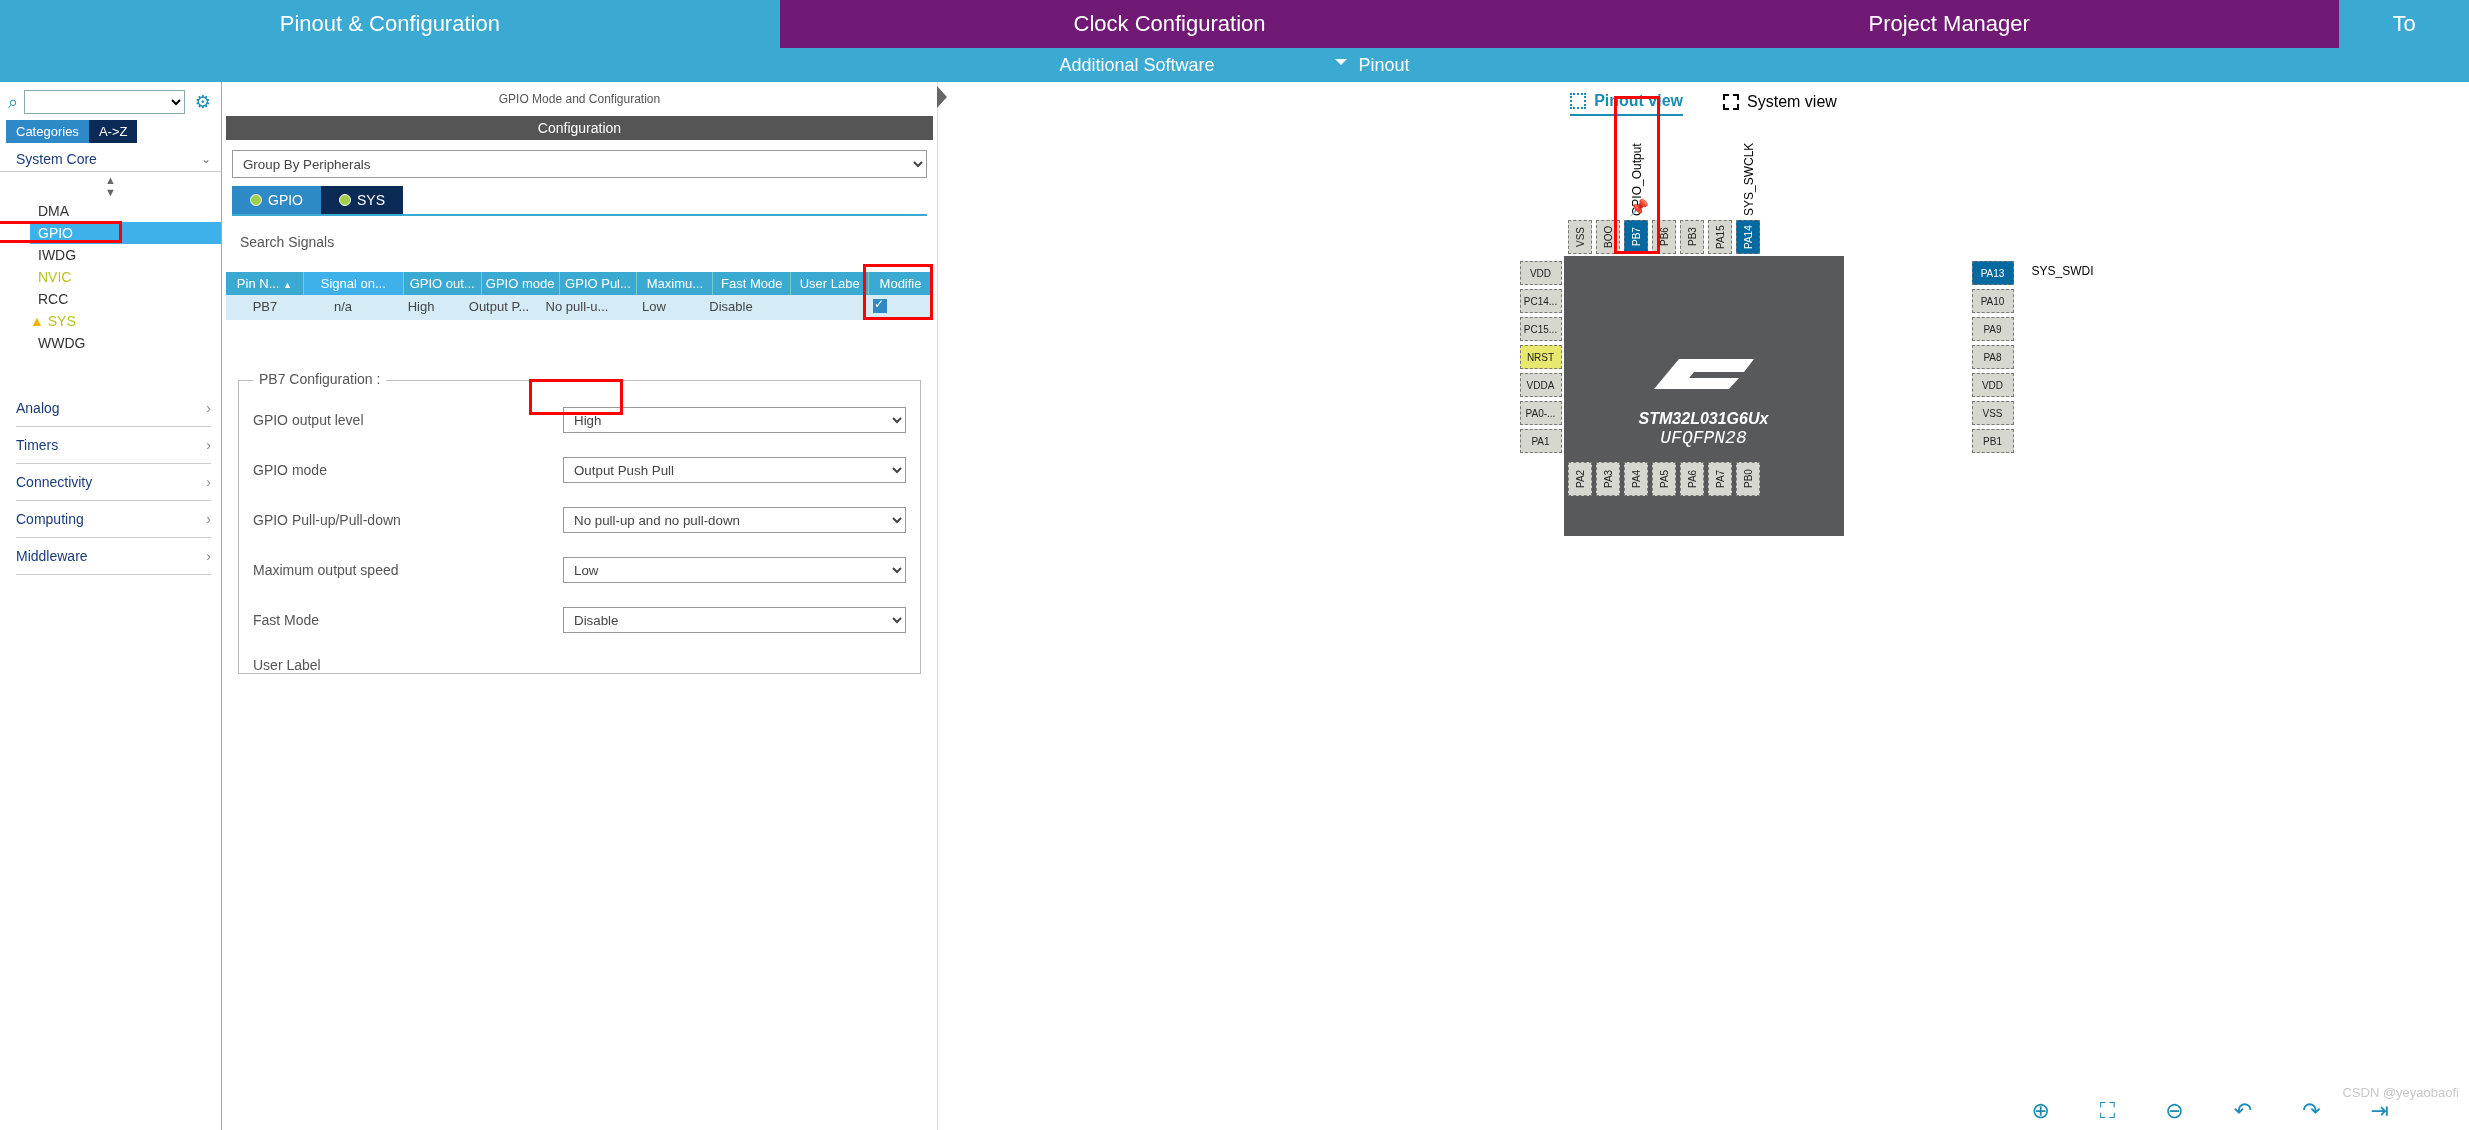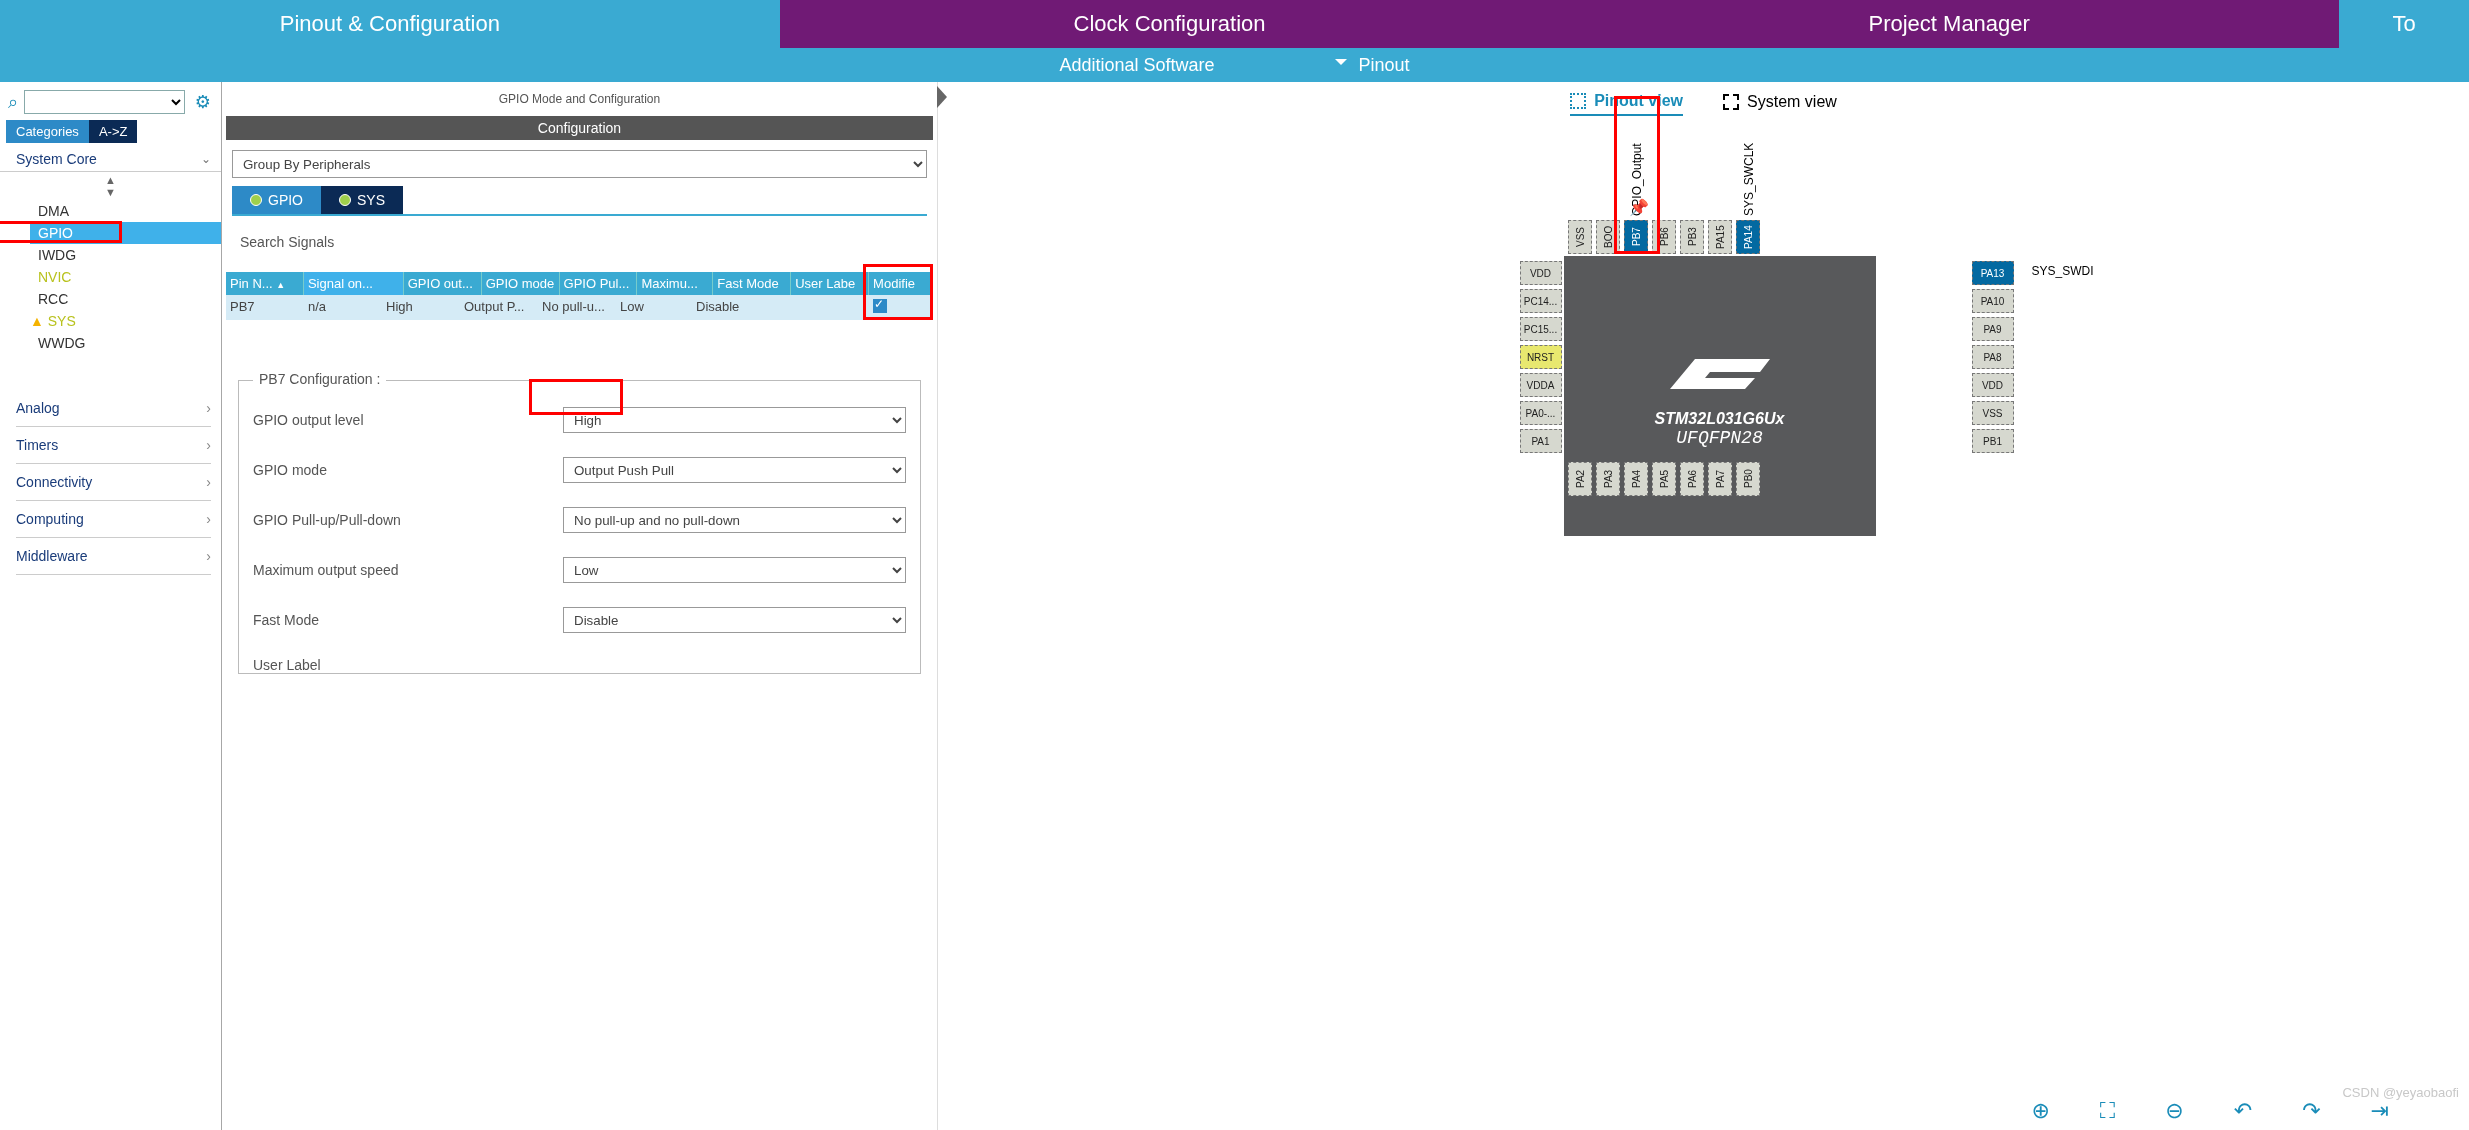--- a/index.html
+++ b/index.html
@@ -85,21 +85,21 @@
   .frow select, .frow input { flex: 1; height: 26px; border: 1px solid #999; padding: 0 6px; color: #444; background: #fff; }
 
   
   .viewer { flex: 1; display: flex; flex-direction: column; padding: 6px 10px; position: relative; }
   .view-tabs { display: flex; justify-content: center; gap: 40px; padding: 4px 0 10px 0; }
   .vtab { display: flex; align-items: center; gap: 8px; color: #000000; font-size: 16px; cursor: pointer; padding-bottom: 4px; }
   .vtab.active { color: #1a8cb8; border-bottom: 2px solid #1a8cb8; font-weight: bold; }
   .vicon { width: 16px; height: 16px; border: 2px dotted currentColor; }
 
   .chip-wrap { position: relative; width: 380px; height: 380px; margin: 80px auto 0 auto; }
-  .chip-die { position: absolute; left: 50px; top: 50px; width: 312px; height: 280px; background: #58595b; display: flex; flex-direction: column; align-items: center; justify-content: center; color: #fff; }
+  .chip-die { position: absolute; left: 50px; top: 50px; width: 280px; height: 280px; background: #58595b; display: flex; flex-direction: column; align-items: center; justify-content: center; color: #fff; }
   .chip-die svg { width: 120px; height: 60px; }
   .chip-die .mn { margin-top: 6px; font-size: 16px; font-style: italic; font-weight: bold; }
   .chip-die .pk { font-size: 18px; font-style: italic; font-family: Liberation Mono, monospace; }
 
   .pin { position: absolute; font-size: 10px; color: #222; background: #d6d8cf; border: 1px dashed #777; display: flex; align-items: center; justify-content: center; overflow: hidden; padding: 1px; }
   .pin.grn { background: #0369a1; color:#fff; }
   .pin.yel { background: #e8e86f; }
   .pin.h { width: 42px; height: 24px; }
   .pin.v { width: 24px; height: 34px; writing-mode: vertical-rl; transform: rotate(180deg); }
 
@@ -194,21 +194,21 @@
         </div>
       <div class="st inactive">
           <span class="dot"></span>
           <span>SYS</span>
         </div>
     </div>
     <div class="search-sig">
       <div class="lbl">Search Signals</div>
     </div>
 
-    <div class="table" style="position:relative;">
+    <div class="table" style="position:relative;text-align:center;">
       <div class="thead">
         <div class="th th1"><span>Pin N...</span> <span style="font-size:9px;">▲</span></div>
         <div class="th th2">Signal on...</div>
         <div class="th th3">GPIO out...</div>
         <div class="th th4">GPIO mode</div>
         <div class="th th5">GPIO Pul...</div>
         <div class="th th6">Maximu...</div>
         <div class="th th7">Fast Mode</div>
         <div class="th th8">User Labe</div>
         <div class="th th9">Modifie</div>

